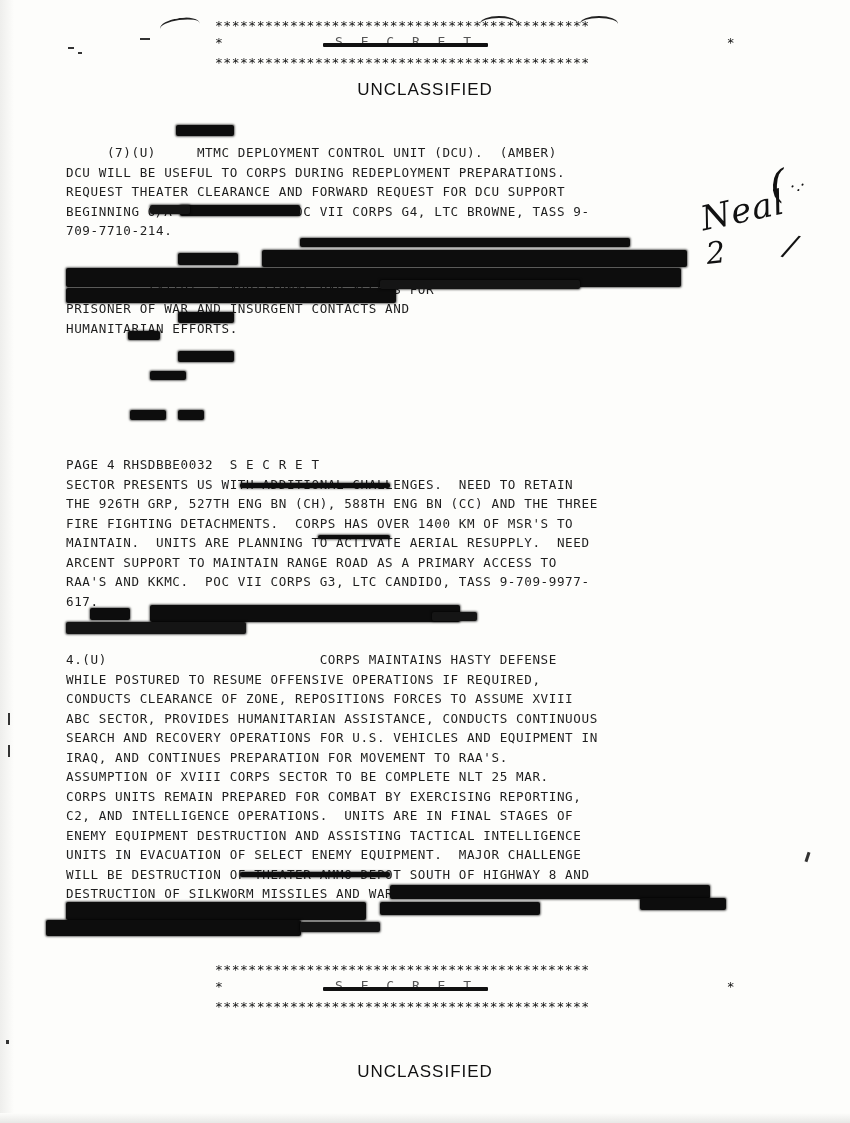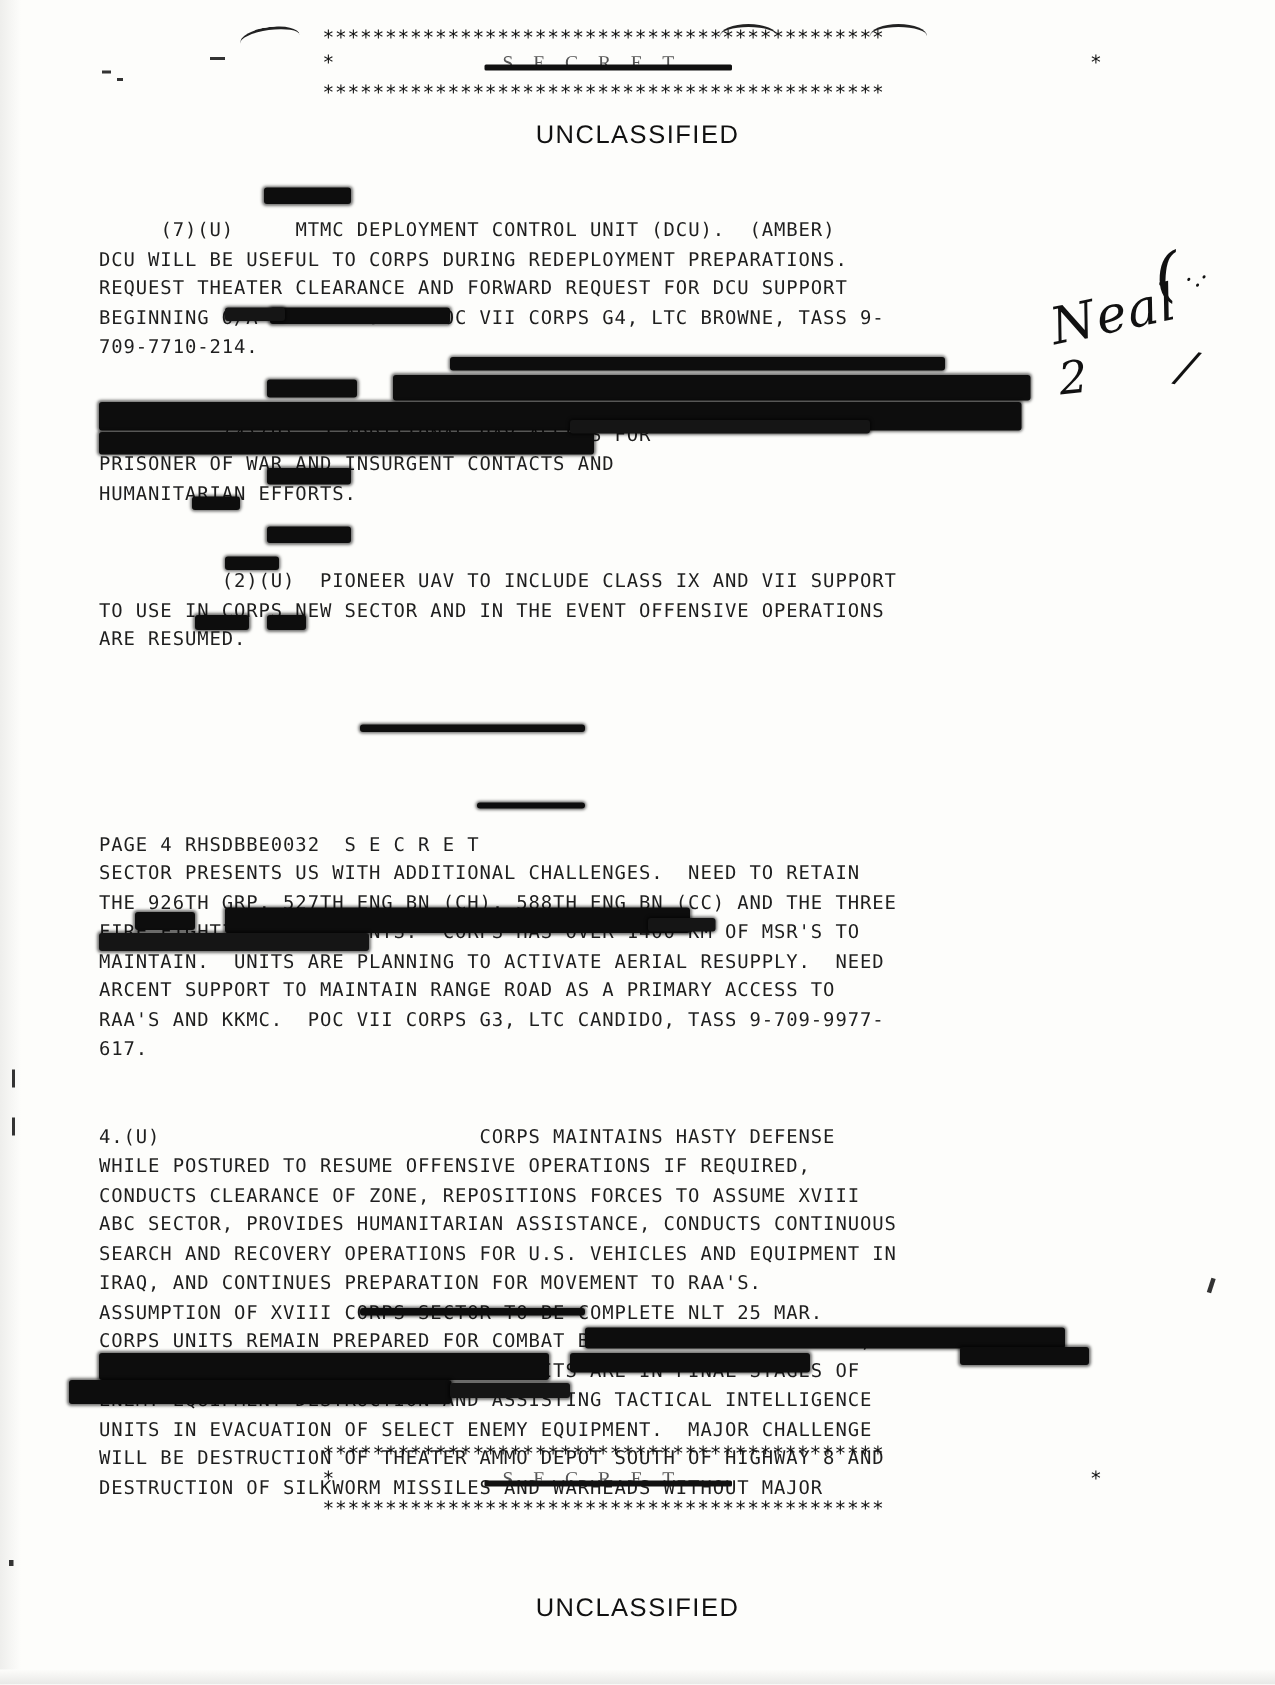--- a/index.html
+++ b/index.html
@@ -71,21 +71,20 @@
   }
   .banner-row .left-star { left: 0; }
   .banner-row .right-star { right: 0; }
   .secret-word {
     position: absolute;
     left: 120px;
     top: -1px;
     font-size: 13px;
     letter-spacing: 5px;
     color: #555;
-    font-family: Liberation Serif, serif;
   }
   .strike {
     position: absolute;
     background: #111;
     height: 3px;
     border-radius: 1px;
   }
 
   .unclass {
     position: absolute;
@@ -211,23 +210,20 @@
 
   <div class="body-text">
     <p class="para">     (7)(U)     MTMC DEPLOYMENT CONTROL UNIT (DCU).  (AMBER)
 DCU WILL BE USEFUL TO CORPS DURING REDEPLOYMENT PREPARATIONS.
 REQUEST THEATER CLEARANCE AND FORWARD REQUEST FOR DCU SUPPORT
 BEGINNING O/A 7 APRIL 91.  POC VII CORPS G4, LTC BROWNE, TASS 9-
 709-7710-214.</p>
     <p class="para">          (4)(U)  2 ADDITIONAL UAV ASSETS FOR
 PRISONER OF WAR AND INSURGENT CONTACTS AND
 HUMANITARIAN EFFORTS.</p>
-    <p class="para">          (2)(U)  PIONEER UAV TO INCLUDE CLASS IX AND VII SUPPORT
-TO USE IN CORPS NEW SECTOR AND IN THE EVENT OFFENSIVE OPERATIONS
-ARE RESUMED.</p>
     <div class="gap2"></div>
     <p class="para">PAGE 4 RHSDBBE0032  S E C R E T
 SECTOR PRESENTS US WITH ADDITIONAL CHALLENGES.  NEED TO RETAIN
 THE 926TH GRP, 527TH ENG BN (CH), 588TH ENG BN (CC) AND THE THREE
 FIRE FIGHTING DETACHMENTS.  CORPS HAS OVER 1400 KM OF MSR'S TO
 MAINTAIN.  UNITS ARE PLANNING TO ACTIVATE AERIAL RESUPPLY.  NEED
 ARCENT SUPPORT TO MAINTAIN RANGE ROAD AS A PRIMARY ACCESS TO
 RAA'S AND KKMC.  POC VII CORPS G3, LTC CANDIDO, TASS 9-709-9977-
 617.</p>
     <p class="para">4.(U)                          CORPS MAINTAINS HASTY DEFENSE

